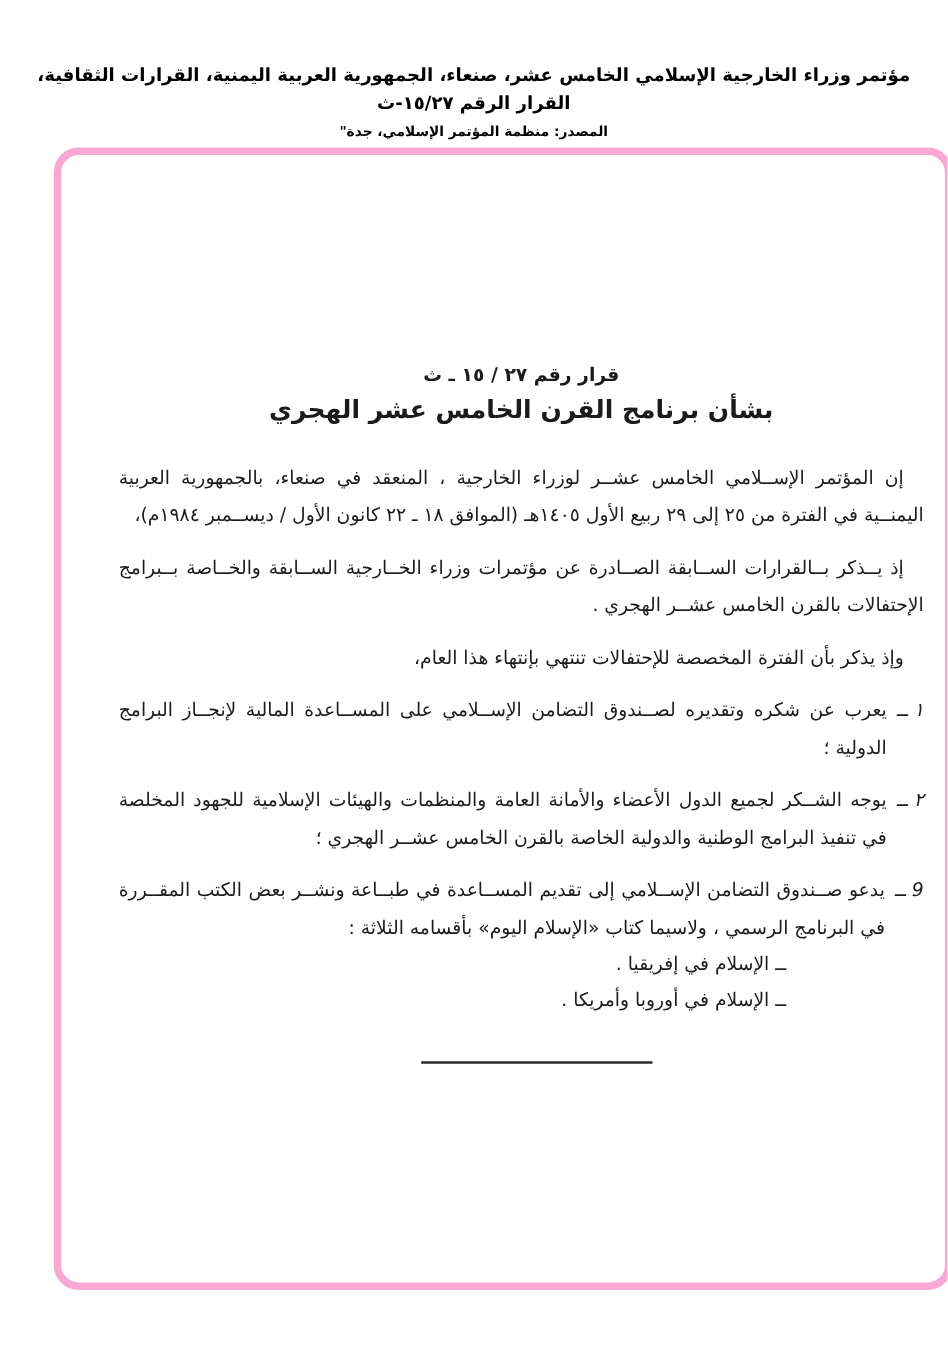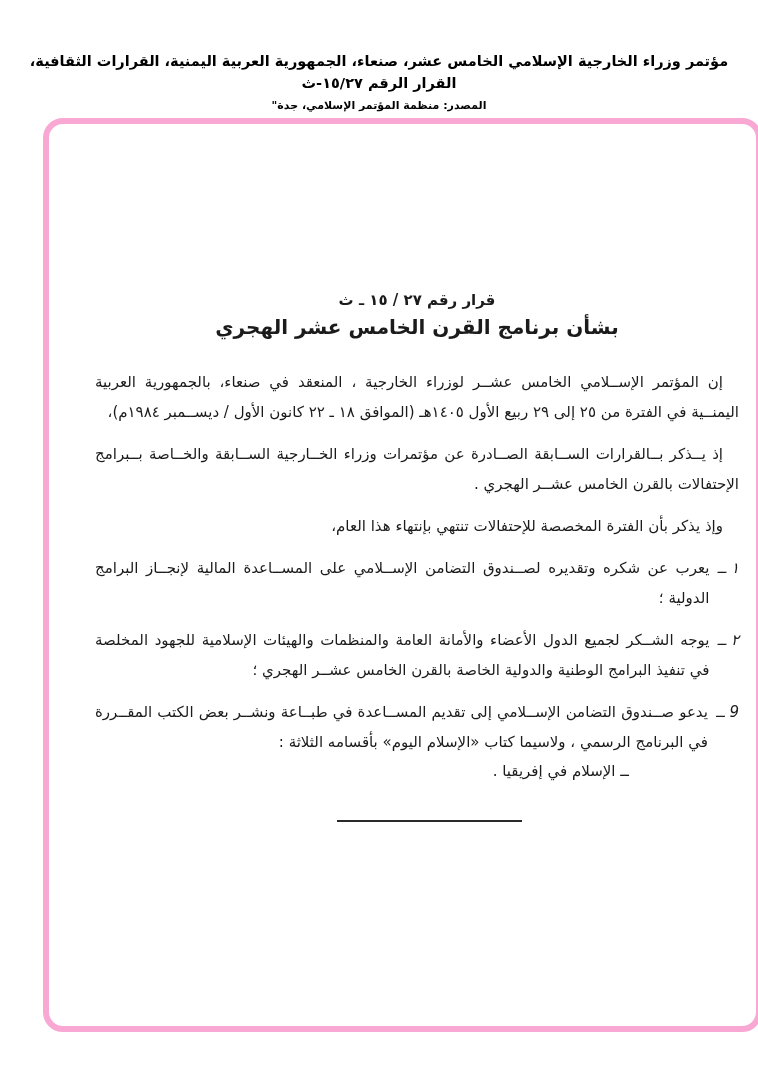--- a/index.html
+++ b/index.html
@@ -140,18 +140,19 @@
       <span class="item-text">يوجه الشــكر لجميع الدول الأعضاء والأمانة العامة والمنظمات والهيئات الإسلامية للجهود المخلصة في تنفيذ البرامج الوطنية والدولية الخاصة بالقرن الخامس عشــر الهجري ؛</span>
     </div>
 
     <div class="item">
       <span class="item-num">9 ــ</span>
       <span class="item-text">يدعو صــندوق التضامن الإســلامي إلى تقديم المســاعدة في طبــاعة ونشــر بعض الكتب المقــررة في البرنامج الرسمي ، ولاسيما كتاب «الإسلام اليوم» بأقسامه الثلاثة :</span>
     </div>
 
     <div class="sub-list">
       <div class="sub-item">ــ الإسلام في إفريقيا .</div>
+      <div class="sub-item">ــ الإسلام في أوروبا وأمريكا .</div>
     </div>
 
     <div class="end-rule"></div>
 
   </div>
 </div>
 
 </body></html>

